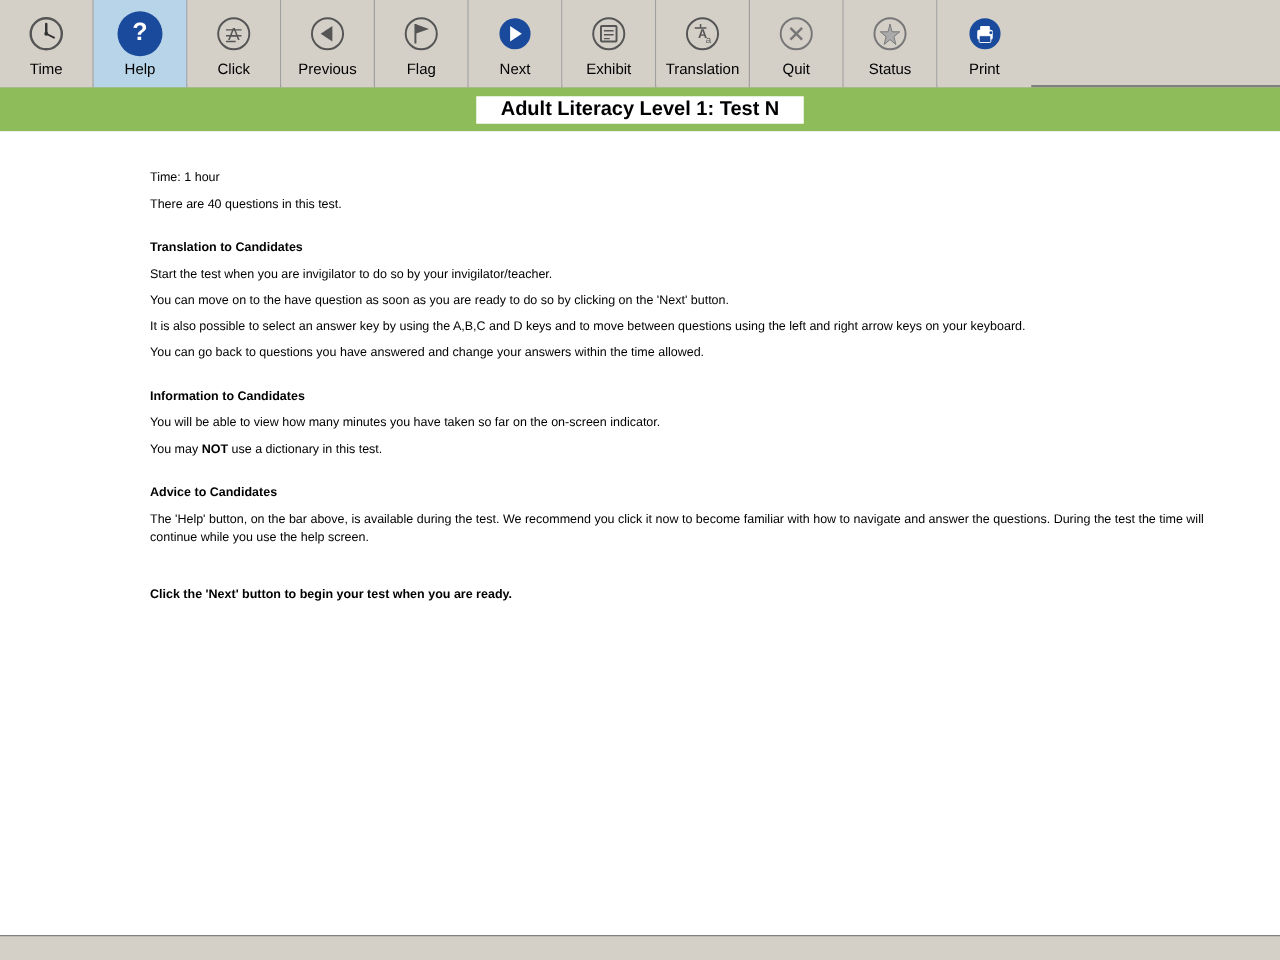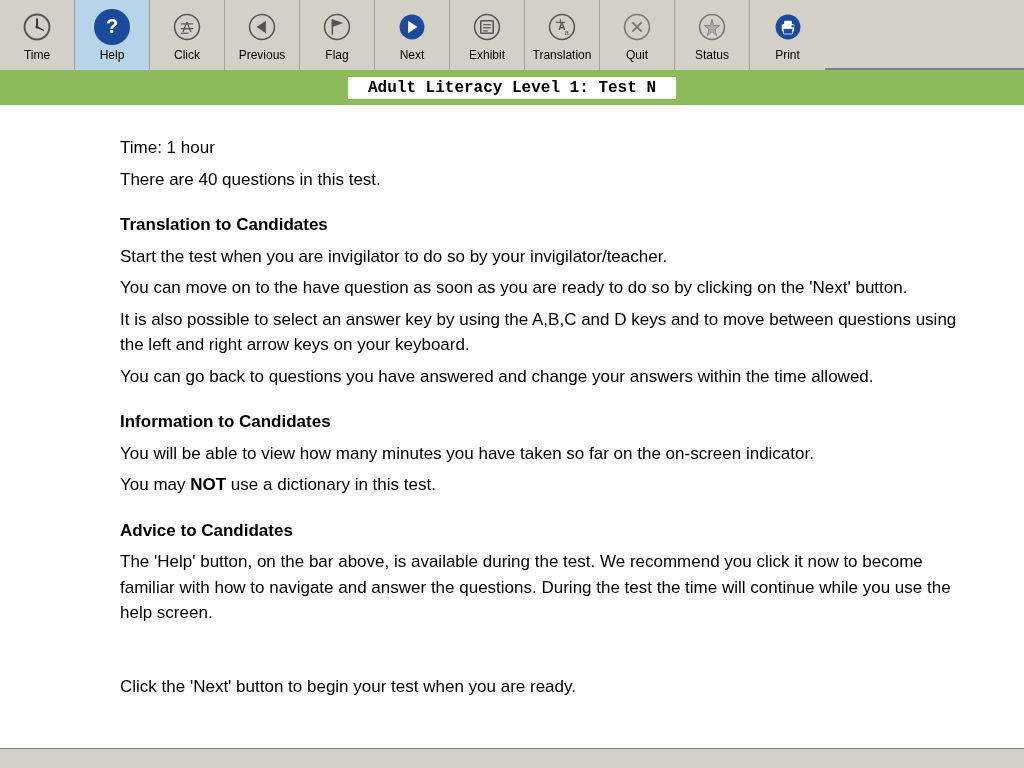--- a/index.html
+++ b/index.html
@@ -70,52 +70,51 @@
       align-items: center;
       justify-content: center;
       flex-shrink: 0;
     }
     #title-bar-inner {
       background: white;
       padding: 2px 20px;
       font-size: 16px;
       font-weight: bold;
       color: #000;
-      font-family: Liberation Mono, monospace;
     }
 
     
     #content {
       background: white;
       flex: 1;
       padding: 30px 50px 20px 120px;
       overflow-y: auto;
-      font-size: 17px;
+      font-size: 10px;
       line-height: 1.5;
       color: #000;
     }
 
     #content p {
       margin-bottom: 6px;
     }
 
     #content .section-title {
       font-weight: bold;
       margin-top: 20px;
       margin-bottom: 6px;
     }
 
     #content .bold-inline {
       font-weight: bold;
       margin-top: 12px;
     }
 
     #content .final-instruction {
-      font-weight: normal;
-      margin-top: 48px;
+      font-weight: bold;
+      margin-top: 30px;
     }
 
     
     #status-bar {
       background: #d4d0c8;
       height: 20px;
       border-top: 1px solid #808080;
       display: flex;
       align-items: center;
       flex-shrink: 0;

